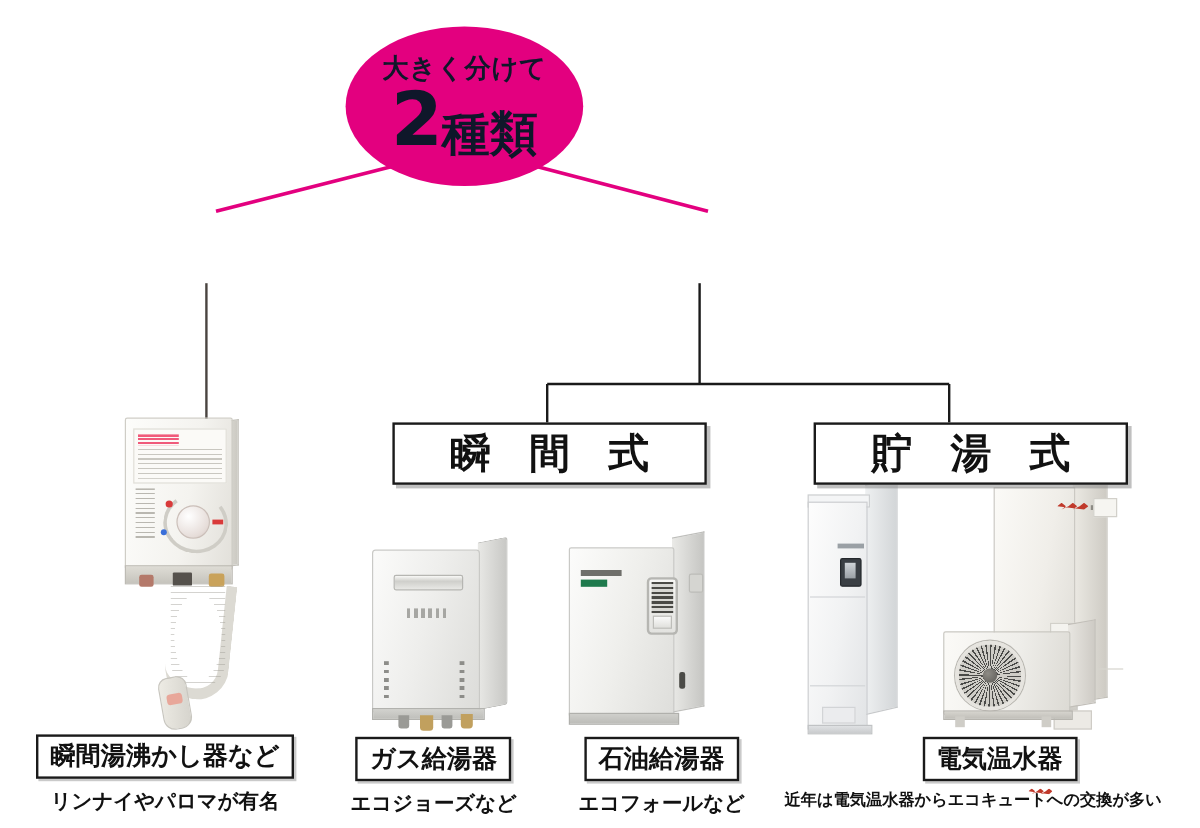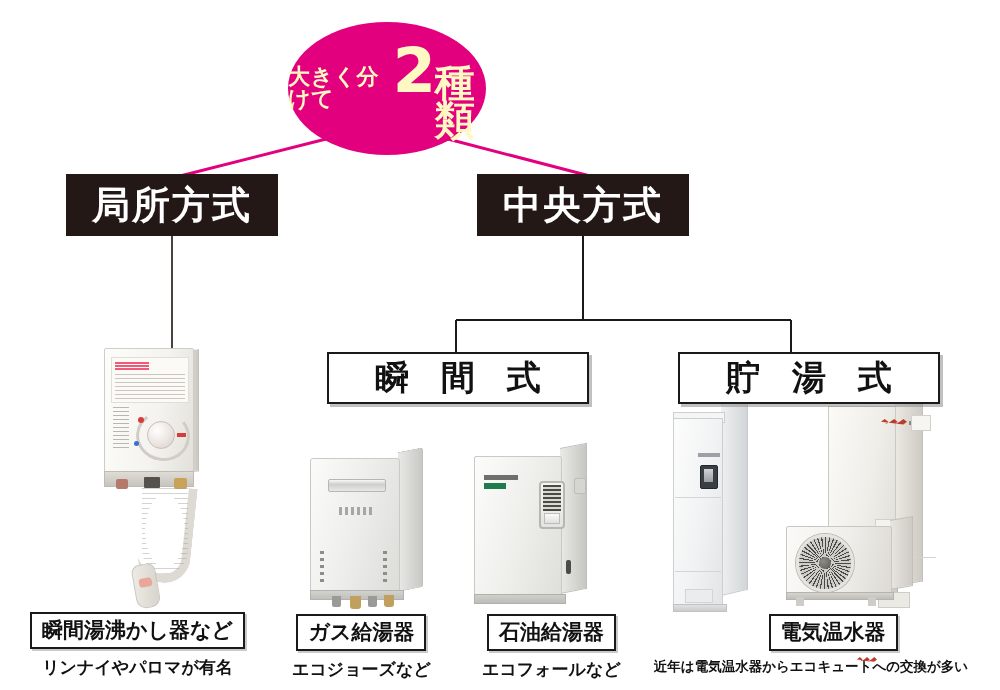--- a/index.html
+++ b/index.html
@@ -27,24 +27,24 @@
     pointer-events: none;
   }
 
   
   #badge {
     left: 288px; top: 22px;
     width: 198px; height: 133px;
     background: #E3007F;
     border-radius: 50%;
     display: flex;
-    flex-direction: row;
+    flex-direction: column;
     align-items: center;
     justify-content: center;
-    color: #fef9c3;
+    color: #0f172a;
     z-index: 5;
   }
   #badge .badge-top {
     font-size: 22px;
     font-weight: bold;
     letter-spacing: 0.5px;
     line-height: 1;
     margin-bottom: 2px;
   }
   #badge .badge-main {
@@ -435,26 +435,20 @@
   </svg>
 
   <div id="badge" class="abs">
     <div class="badge-top">大きく分けて</div>
     <div class="badge-main">
       <span class="badge-num">2</span>
       <span class="badge-unit">種類</span>
     </div>
   </div>
 
-  <div id="box-local" class="abs method-box">
-    <span>局所方式</span>
-  </div>
-  <div id="box-central" class="abs method-box">
-    <span>中央方式</span>
-  </div>
 
   <div id="box-instant" class="abs type-box">
     <span>瞬 間 式</span>
   </div>
   <div id="box-storage" class="abs type-box">
     <span>貯 湯 式</span>
   </div>
 
   <div id="prod-instant-small" class="abs prod">
     <div class="ish-side"></div>

